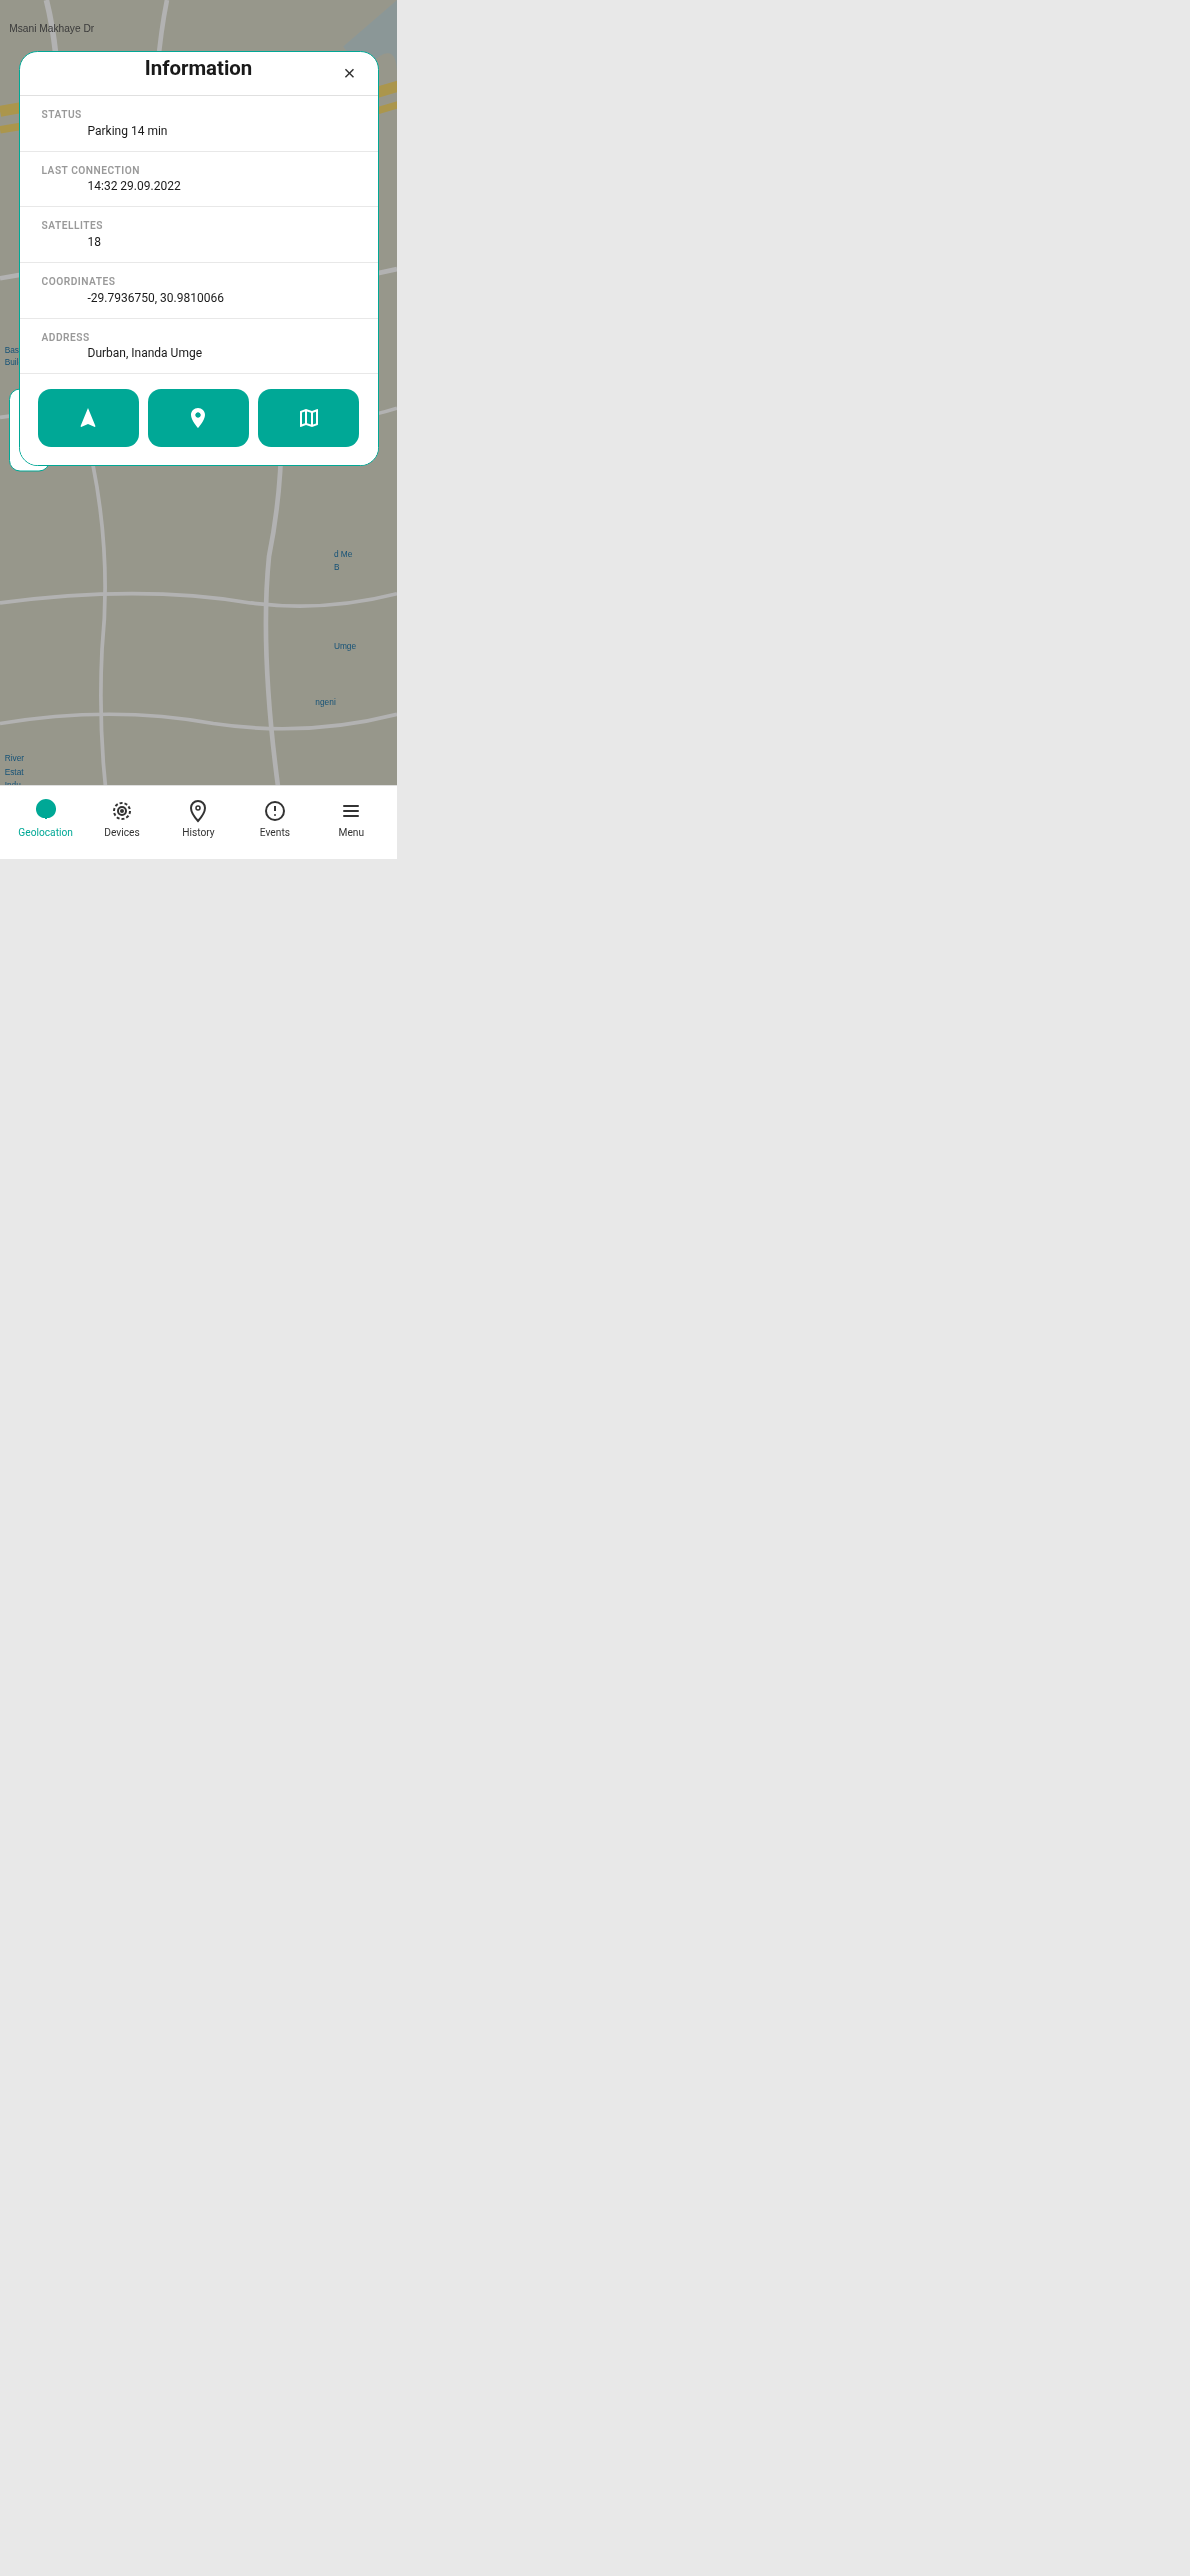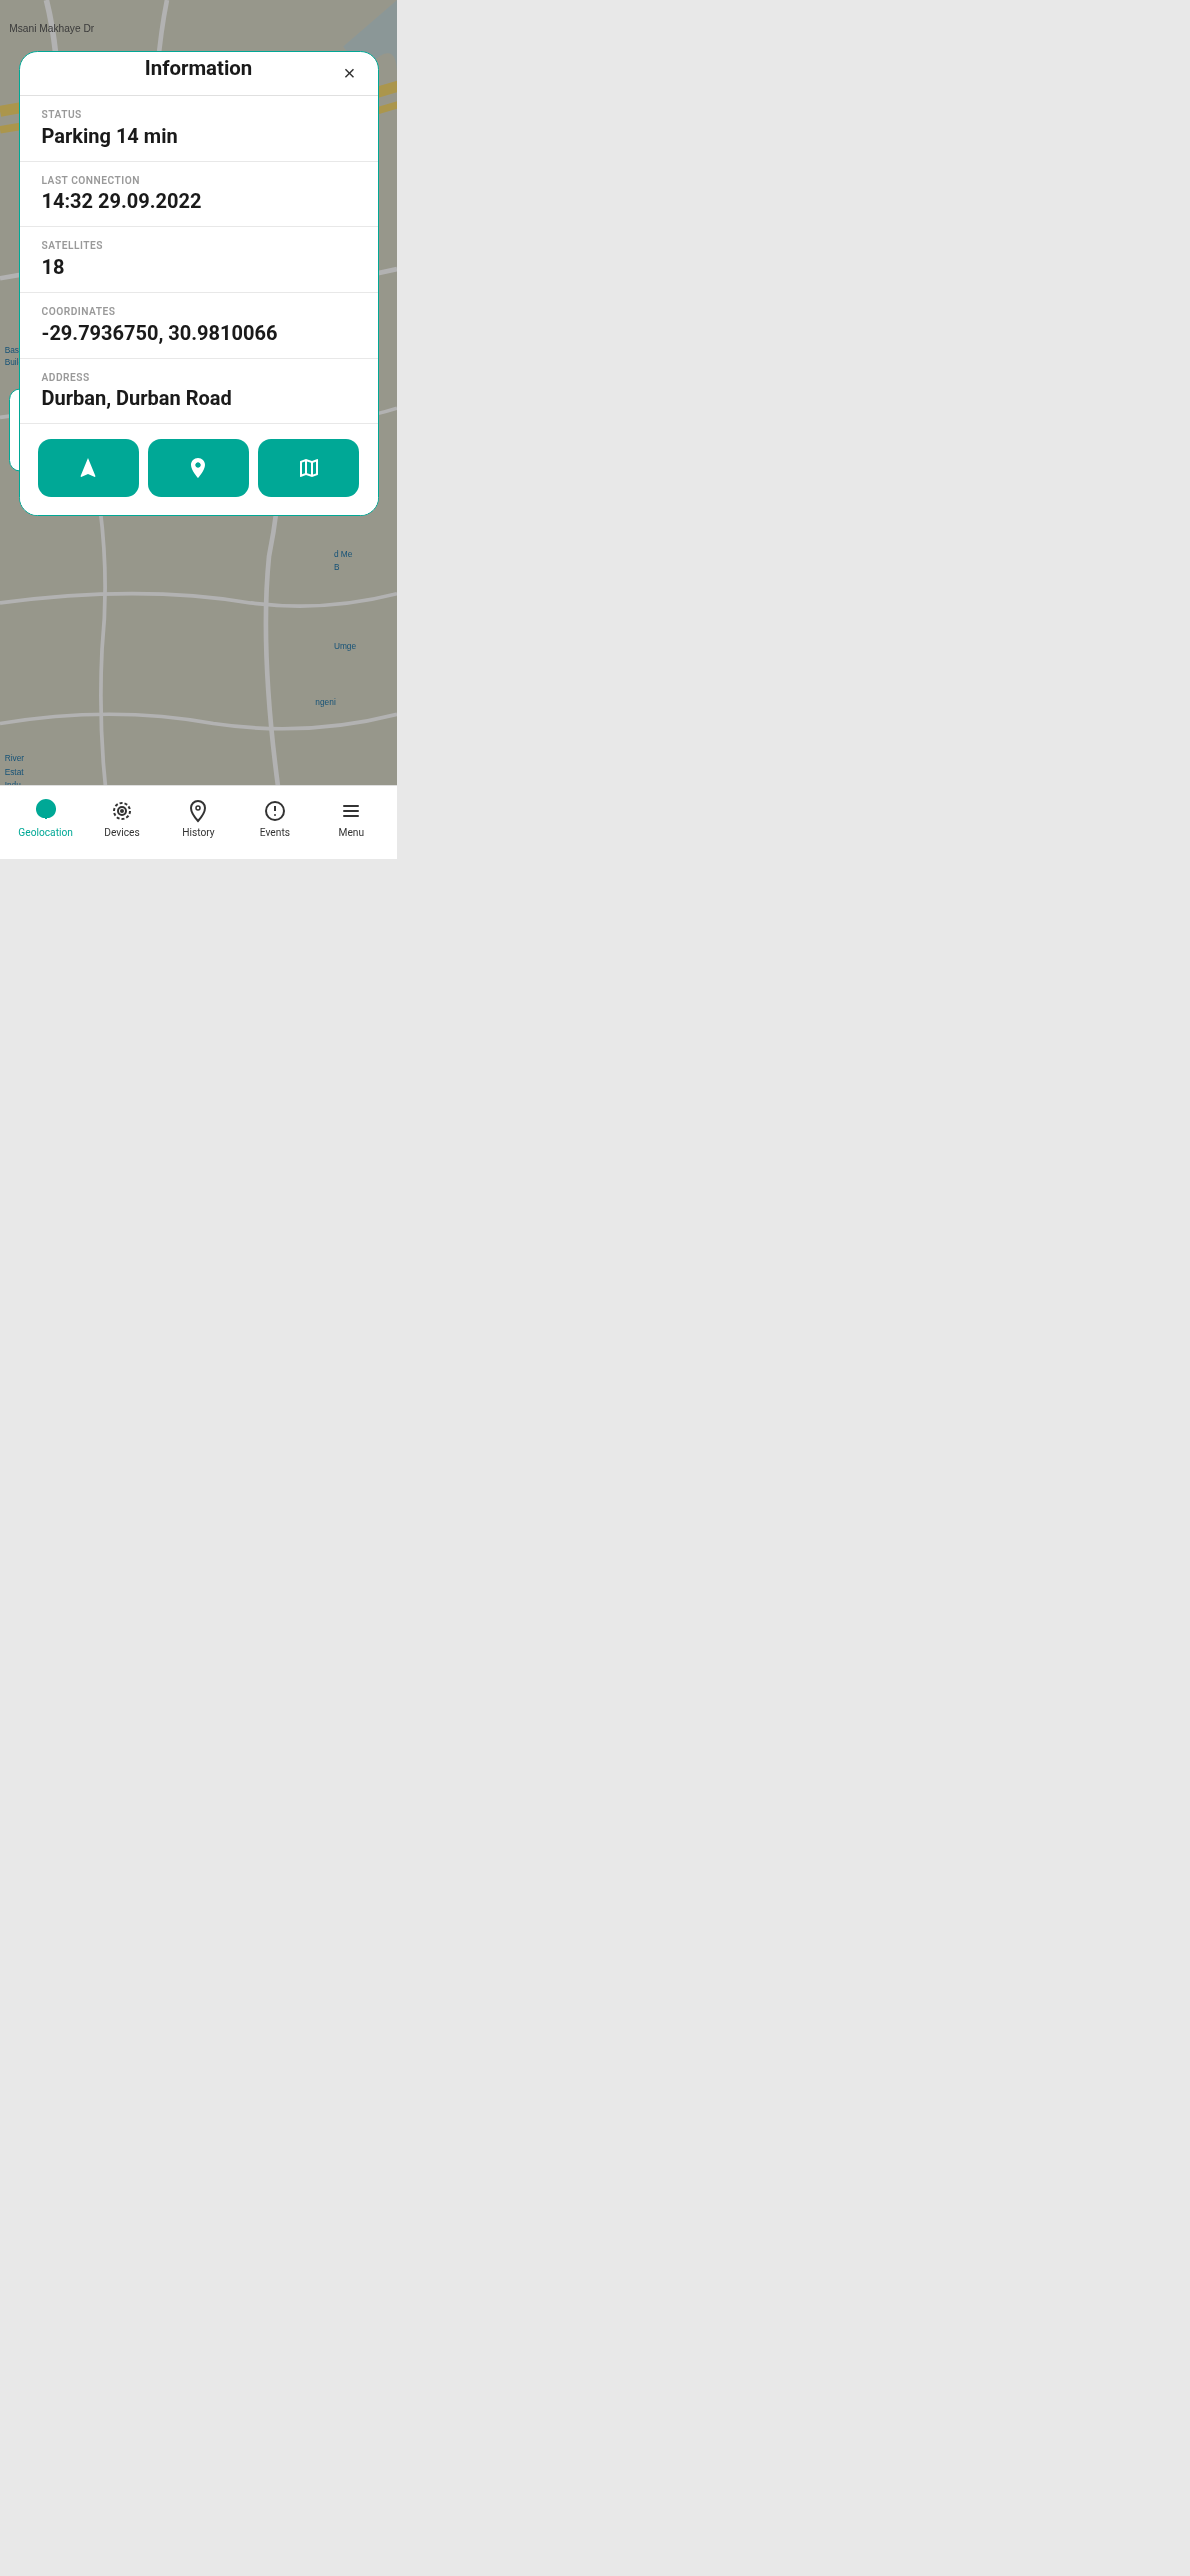--- a/index.html
+++ b/index.html
@@ -98,23 +98,24 @@
     .info-label {
       font-size: 10.2px;
       font-weight: 600;
       color: #999;
       letter-spacing: 0.5px;
       text-transform: uppercase;
       margin-bottom: 3.7px;
     }
 
     .info-value {
-      font-size: 20px;
+      font-size: 12px;
       color: #1a1a1a;
-      font-weight: 700;
+      font-weight: 400;
+      margin-left: 46px;
     }
 
     .modal-footer {
       padding: 15px 18.5px 18.5px;
       display: flex;
       gap: 9.3px;
       background: white;
     }
 
     .action-button {
@@ -274,21 +275,21 @@
       <div class="info-row">
       <div class="info-label">SATELLITES</div>
       <div class="info-value">18</div>
     </div>
       <div class="info-row">
       <div class="info-label">COORDINATES</div>
       <div class="info-value">-29.7936750, 30.9810066</div>
     </div>
       <div class="info-row">
       <div class="info-label">ADDRESS</div>
-      <div class="info-value">Durban, Durban Road</div>
+      <div class="info-value">Durban, Inanda Umge</div>
     </div>
     </div>
 
   <div class="modal-footer">
     <button class="action-button">
 
       <svg viewBox="0 0 24 24" xmlns="http://www.w3.org/2000/svg">
         <path d="M12 2L4.5 20.3l.7.7L12 18l6.8 3 .7-.7z" fill="white"></path>
       </svg>
     </button>

